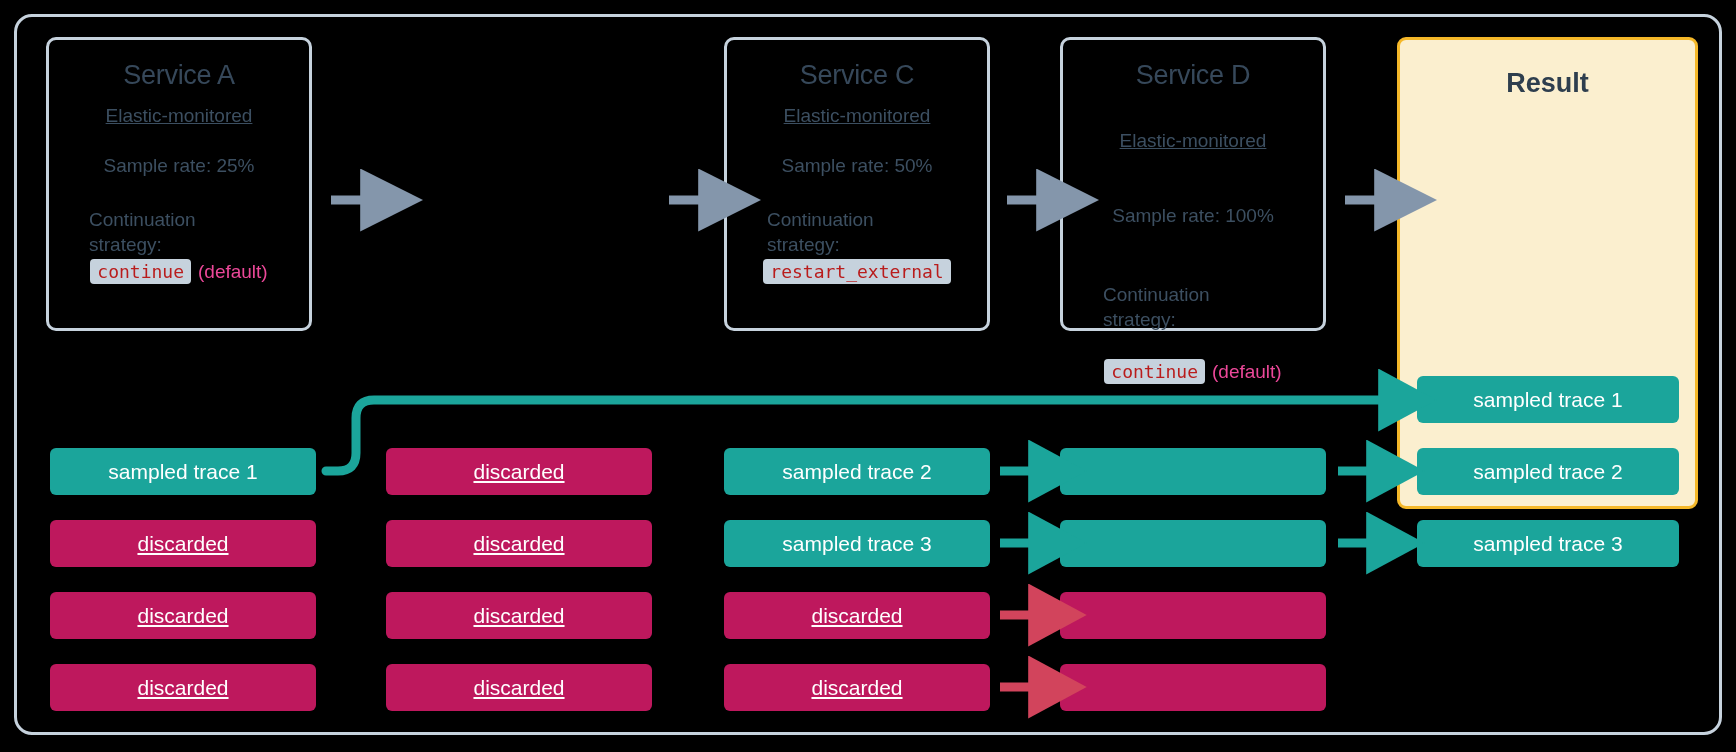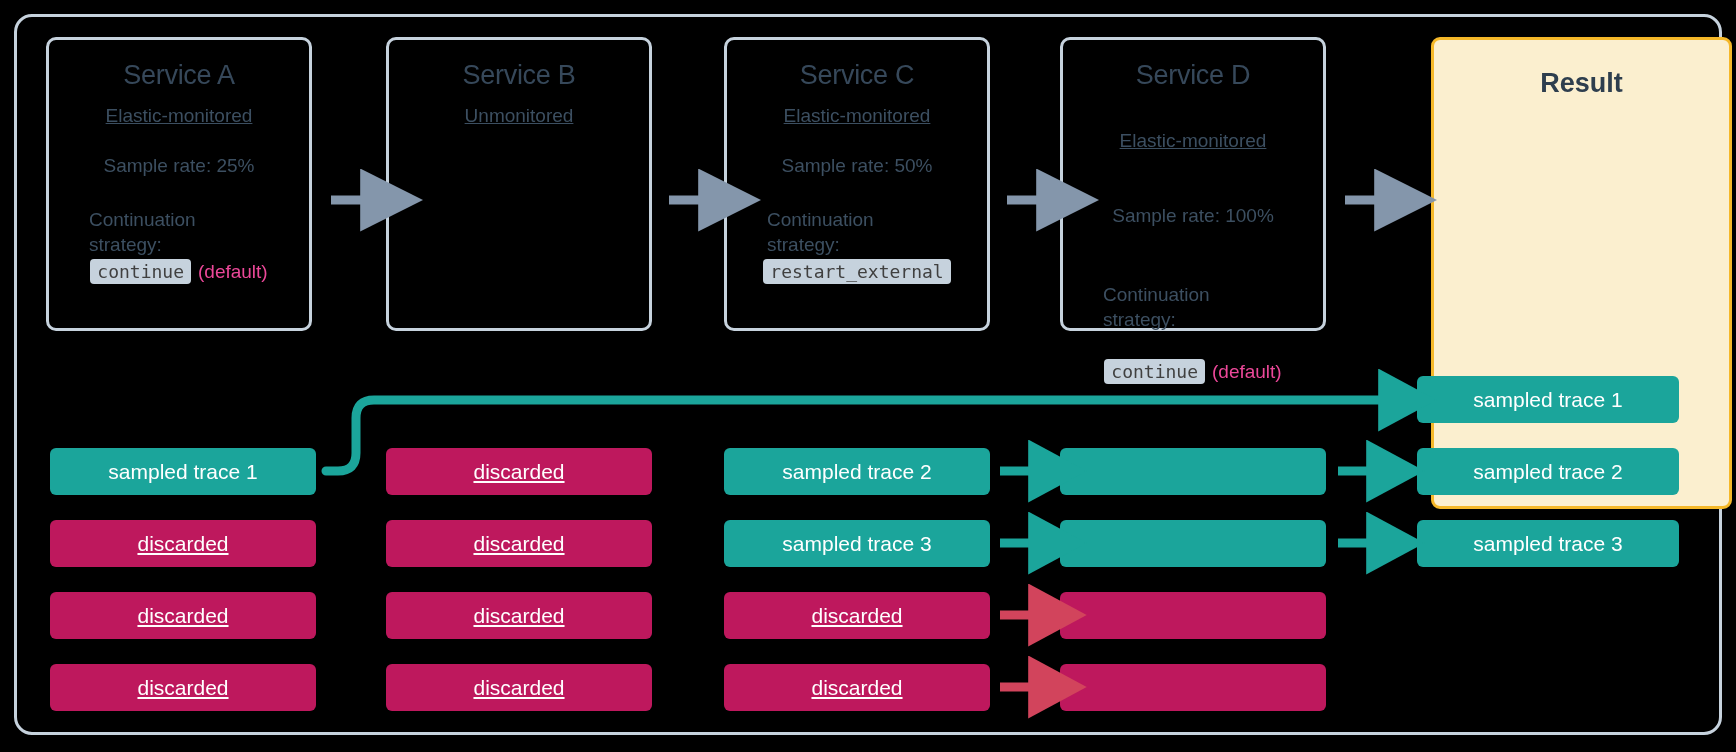--- a/index.html
+++ b/index.html
@@ -71,34 +71,34 @@
     display: flex;
     align-items: center;
     justify-content: center;
     gap: 7px;
     margin-top: 2px;
     white-space: nowrap;
   }
   .code-tag {
     font-family: "DejaVu Sans Mono", monospace;
     font-size: 18px;
-    color: #404040;
+    color: #b91c1c;
     background: #c6d2dd;
     border-radius: 4px;
     padding: 2px 7px;
   }
   .svc-default {
     font-size: 19px;
     color: #ec4899;
   }
 
   
   .result-panel {
     position: absolute;
-    left: 1431px;
+    left: 1397px;
     top: 37px;
     width: 301px;
     height: 472px;
     background: #fbefcf;
     border: 3px solid #f5b829;
     border-radius: 9px;
     box-sizing: border-box;
   }
   .result-title {
     position: absolute;
@@ -159,24 +159,20 @@
     <div class="svc-title">Service A</div>
     <div class="svc-sub">Elastic-monitored</div>
     <div class="svc-rate">Sample rate: 25%</div>
     <div class="svc-strategy-label">Continuation strategy:</div>
     <div class="svc-strategy-row">
       <span class="code-tag">continue</span>
       <span class="svc-default">(default)</span>
     </div>
   </div>
 
-  <div class="service-box" style="left:386px;">
-    <div class="svc-title">Service B</div>
-    <div class="svc-sub">Unmonitored</div>
-  </div>
 
   <div class="service-box" style="left:724px;">
     <div class="svc-title">Service C</div>
     <div class="svc-sub">Elastic-monitored</div>
     <div class="svc-rate">Sample rate: 50%</div>
     <div class="svc-strategy-label">Continuation strategy:</div>
     <div class="svc-strategy-row">
       <span class="code-tag">restart_external</span>
     </div>
   </div>

